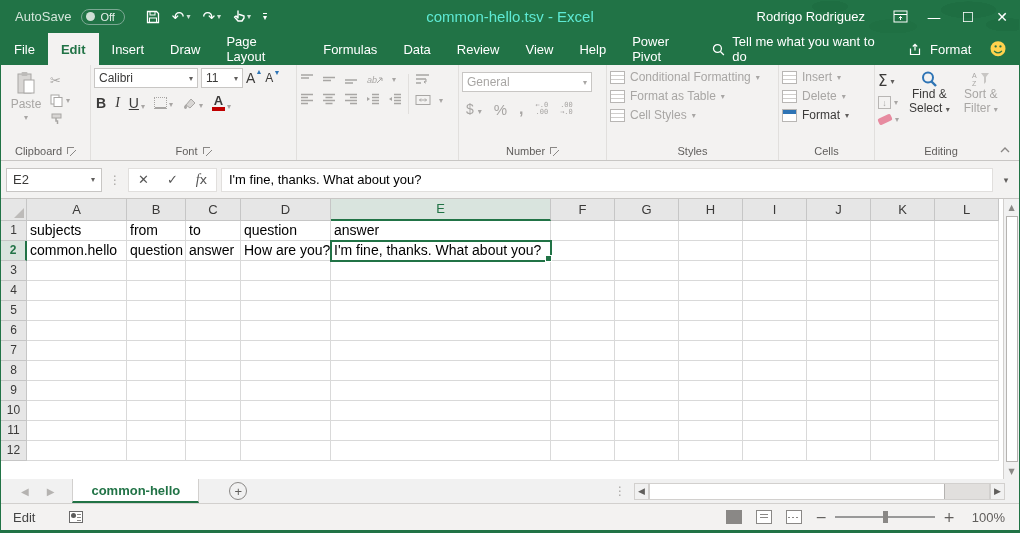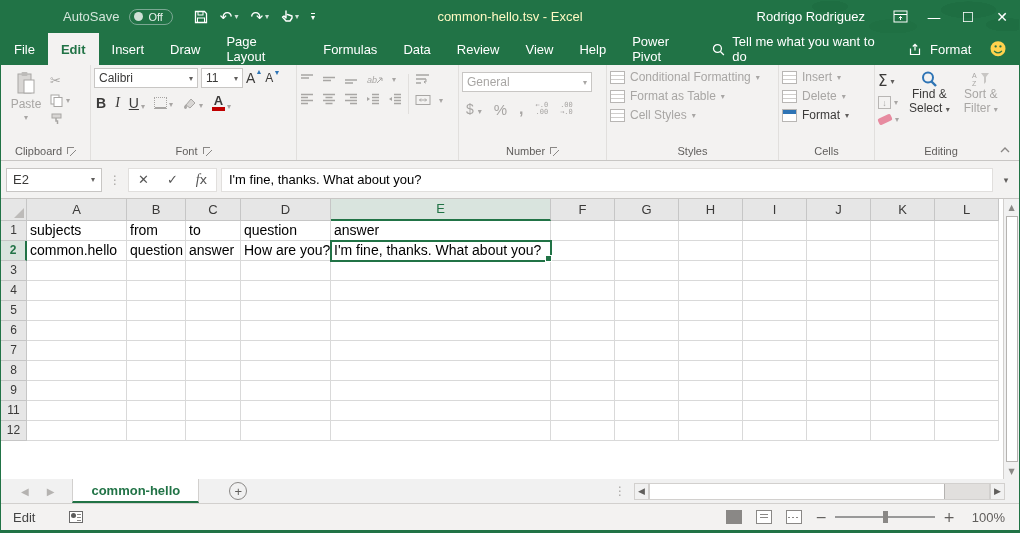--- a/index.html
+++ b/index.html
@@ -12,30 +12,30 @@
   .titlebar { height:33px; background:#217346; color:#fff; display:flex; align-items:center;
               position:relative; flex:0 0 auto; overflow:hidden; }
   .tb-deco { position:absolute; right:0; top:0; width:420px; height:33px; pointer-events:none;
     background:
       radial-gradient(ellipse 46px 14px at 88% 30%, #1d6b40 0 60%, transparent 61%),
       radial-gradient(ellipse 40px 12px at 70% 80%, #1e6e42 0 60%, transparent 61%),
       radial-gradient(ellipse 30px 10px at 55% 20%, #1d6b40 0 60%, transparent 61%),
       radial-gradient(ellipse 34px 11px at 97% 75%, #1d6b40 0 60%, transparent 61%);
     opacity:.55; }
   .tb-left { display:flex; align-items:center; gap:10px; padding-left:14px; z-index:1; }
-  .autosave-label { font-size:13px; color:#d3e5da;margin-left:48px; }
+  .autosave-label { font-size:13px; color:#d3e5da; }
   .autosave-pill { display:flex; align-items:center; gap:5px; border:1px solid #7ba893; border-radius:9px;
                    padding:1px 9px 1px 4px; font-size:11px; color:#e8f1ec; cursor:default; }
   .pill-dot { width:9px; height:9px; border-radius:50%; background:#cfe0d6; display:inline-block; }
   .qat { display:flex; align-items:center; gap:2px; margin-left:6px; }
   .qat-btn { display:flex; align-items:center; color:#fff; font-size:15px; padding:2px 5px;
              font-family:"DejaVu Sans",sans-serif; }
   .qat-caret { font-size:8px; margin-left:2px; color:#cfe0d6; }
   .qat-more { border-top:1px solid #fff; font-size:8px; padding-top:1px; line-height:6px; }
-  .tb-title { position:absolute; left:0; right:0; text-align:center; font-size:13px; color:#fef9c3; z-index:0; }
+  .tb-title { position:absolute; left:0; right:0; text-align:center; font-size:15px; color:#5eead4; z-index:0; }
   .tb-right { margin-left:auto; display:flex; align-items:center; z-index:1; }
   .tb-user { font-size:13px; margin-right:18px; }
   .tb-ctl { width:34px; height:33px; display:flex; align-items:center; justify-content:center;
             font-size:14px; font-family:"DejaVu Sans",sans-serif; }
 
   
   .tabrow { height:32px; background:#217346; display:flex; align-items:stretch; flex:0 0 auto; }
   .rtab { color:#fff; font-size:13px; padding:0 13px; display:flex; align-items:center; cursor:default; }
   .rtab.active { background:#f3f2f1; color:#217346; font-weight:700; }
   .tab-right { margin-left:auto; display:flex; align-items:center; gap:18px; padding-right:12px; color:#fff; }
@@ -698,20 +698,35 @@
             <div class="gcell" style="width: 220px;"></div>
             <div class="gcell" style="width: 64px;"></div>
             <div class="gcell" style="width: 64px;"></div>
             <div class="gcell" style="width: 64px;"></div>
             <div class="gcell" style="width: 64px;"></div>
             <div class="gcell" style="width: 64px;"></div>
             <div class="gcell" style="width: 64px;"></div>
             <div class="gcell" style="width: 64px;"></div>
           </div>
           <div class="grow-row">
+            <div class="rowh">10</div>
+            <div class="gcell" style="width: 100px;"></div>
+            <div class="gcell" style="width: 59px;"></div>
+            <div class="gcell" style="width: 55px;"></div>
+            <div class="gcell" style="width: 90px;"></div>
+            <div class="gcell" style="width: 220px;"></div>
+            <div class="gcell" style="width: 64px;"></div>
+            <div class="gcell" style="width: 64px;"></div>
+            <div class="gcell" style="width: 64px;"></div>
+            <div class="gcell" style="width: 64px;"></div>
+            <div class="gcell" style="width: 64px;"></div>
+            <div class="gcell" style="width: 64px;"></div>
+            <div class="gcell" style="width: 64px;"></div>
+          </div>
+          <div class="grow-row">
             <div class="rowh">11</div>
             <div class="gcell" style="width: 100px;"></div>
             <div class="gcell" style="width: 59px;"></div>
             <div class="gcell" style="width: 55px;"></div>
             <div class="gcell" style="width: 90px;"></div>
             <div class="gcell" style="width: 220px;"></div>
             <div class="gcell" style="width: 64px;"></div>
             <div class="gcell" style="width: 64px;"></div>
             <div class="gcell" style="width: 64px;"></div>
             <div class="gcell" style="width: 64px;"></div>

